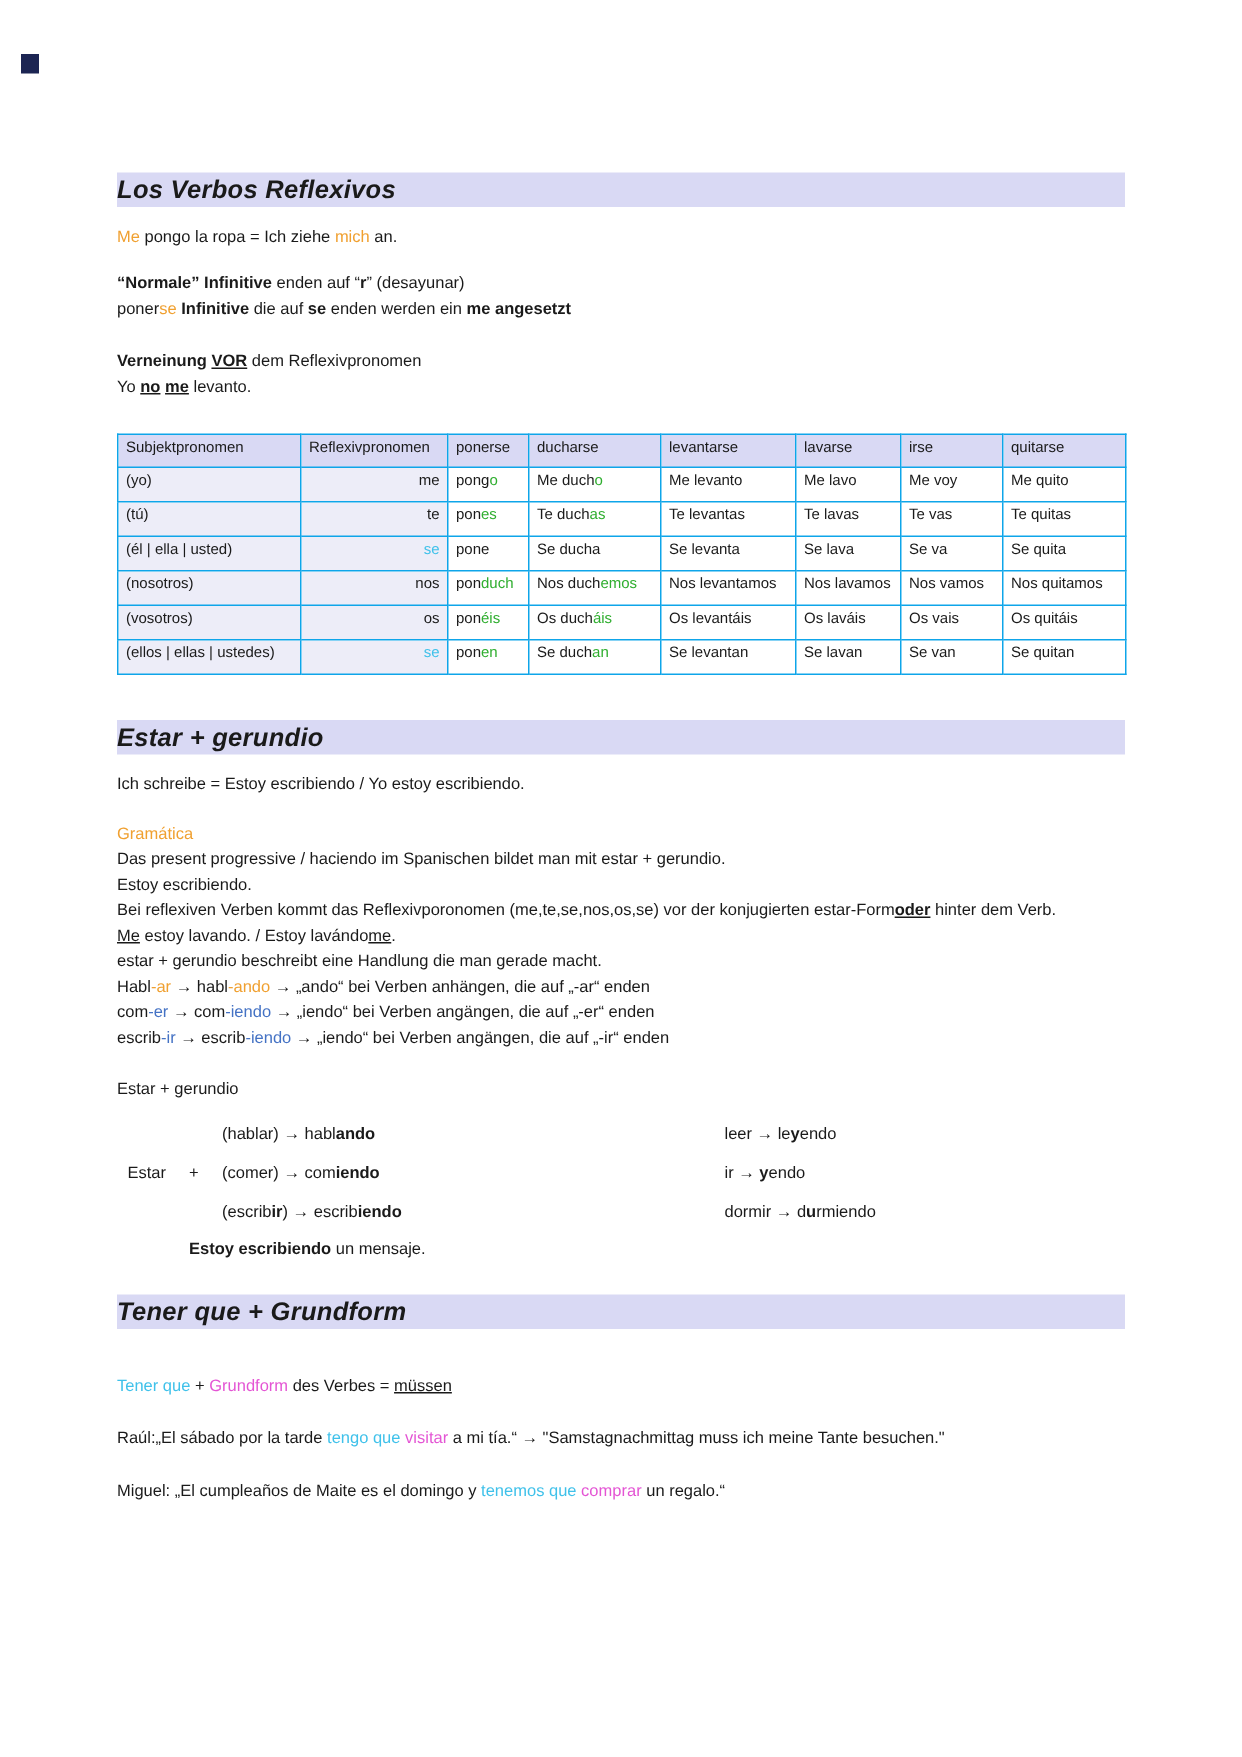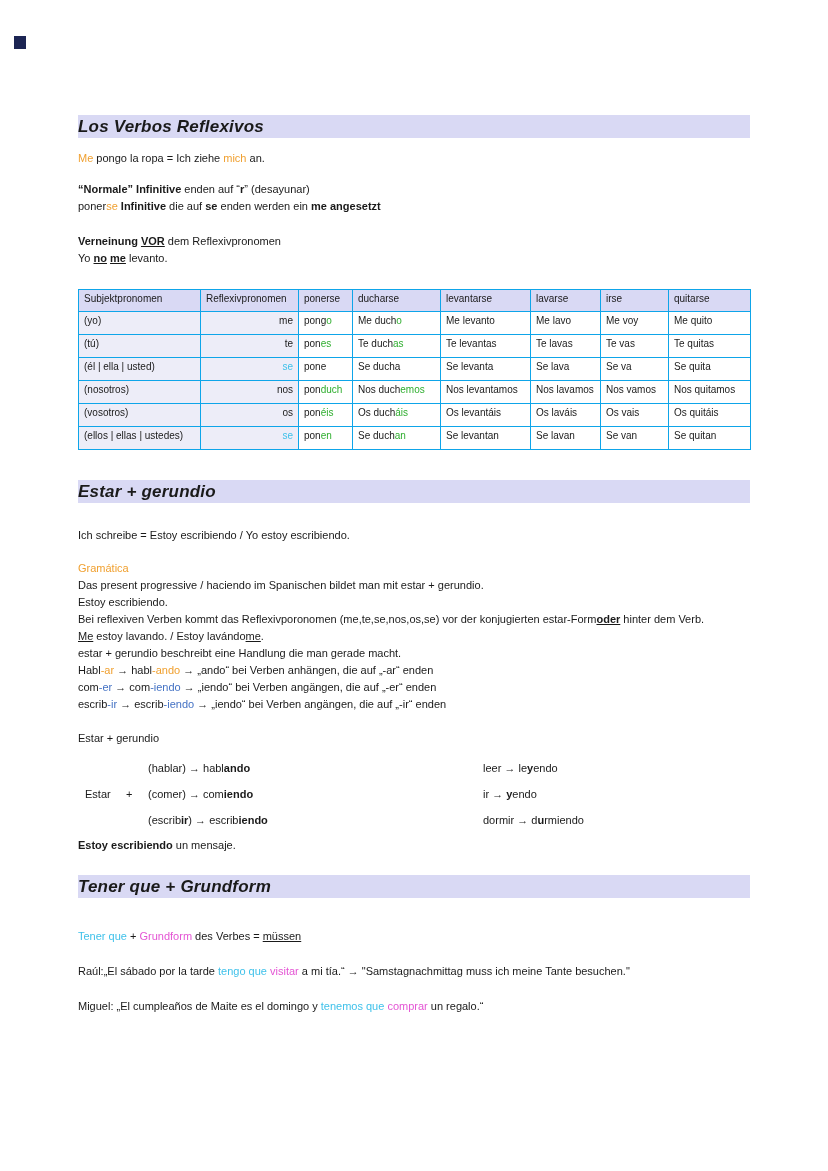--- a/index.html
+++ b/index.html
@@ -17,22 +17,22 @@
   
   .t-b  { font-weight:700; }
   .t-u  { text-decoration:underline; }
   .t-o  { color:#f0a030; }
   .t-g  { color:#2fae2f; }
   .t-c  { color:#3fc1ea; }
   .t-bl { color:#4472c4; }
   .t-p  { color:#e455d4; }
 
   .mt12 { margin-top:12px; } .mt14 { margin-top:14px; } .mt16 { margin-top:16px; }
-  .mt17 { margin-top:17px; } .mt18 { margin-top:18px; } .mt21 { margin-top:21px; } .mt28 { margin-top:24px; } .mt30 { margin-top:30px; }
-  .mt4  { margin-top:4px; }  .mt8  { margin-top:8px; }
+  .mt17 { margin-top:17px; } .mt18 { margin-top:18px; } .mt21 { margin-top:21px; } .mt28 { margin-top:12px; } .mt30 { margin-top:30px; }
+  .mt4  { margin-top:4px;margin-left:48px; }  .mt8  { margin-top:8px; }
   .mt115 { margin-top:115px; }
 
   .verb-table { margin-top:22px; width:672px; border-collapse:collapse; table-layout:fixed; }
   .verb-table th, .verb-table td {
     border:1px solid #0ea5e9; font-size:10px; padding:3px 5px;
     vertical-align:top; text-align:left; font-weight:400; overflow:hidden;
   }
   .verb-table th { background:#d9d9f4; height:22px; }
   .verb-table td { height:23px; background:#ffffff; }
   .verb-table td:nth-child(1), .verb-table td:nth-child(2) { background:#ededf8; }

